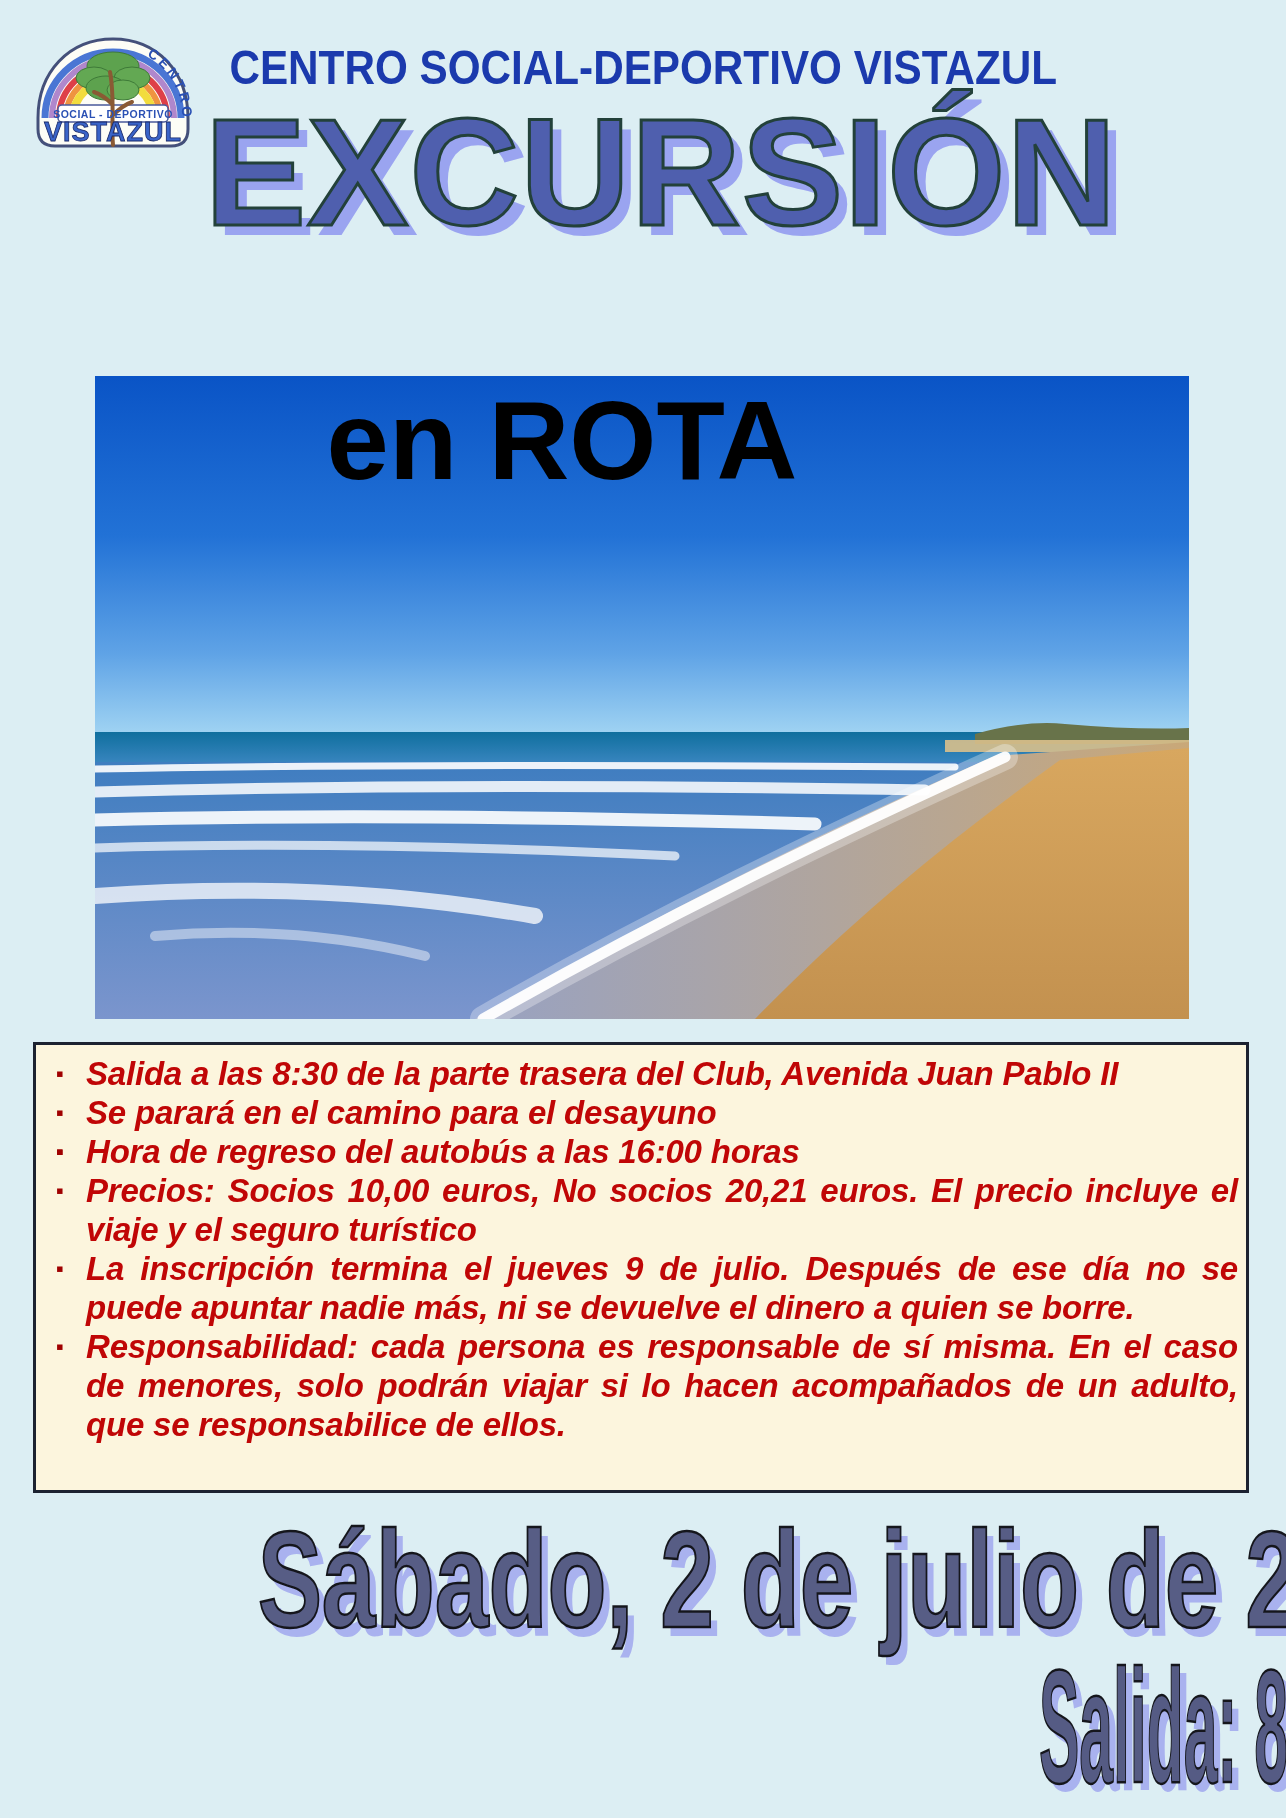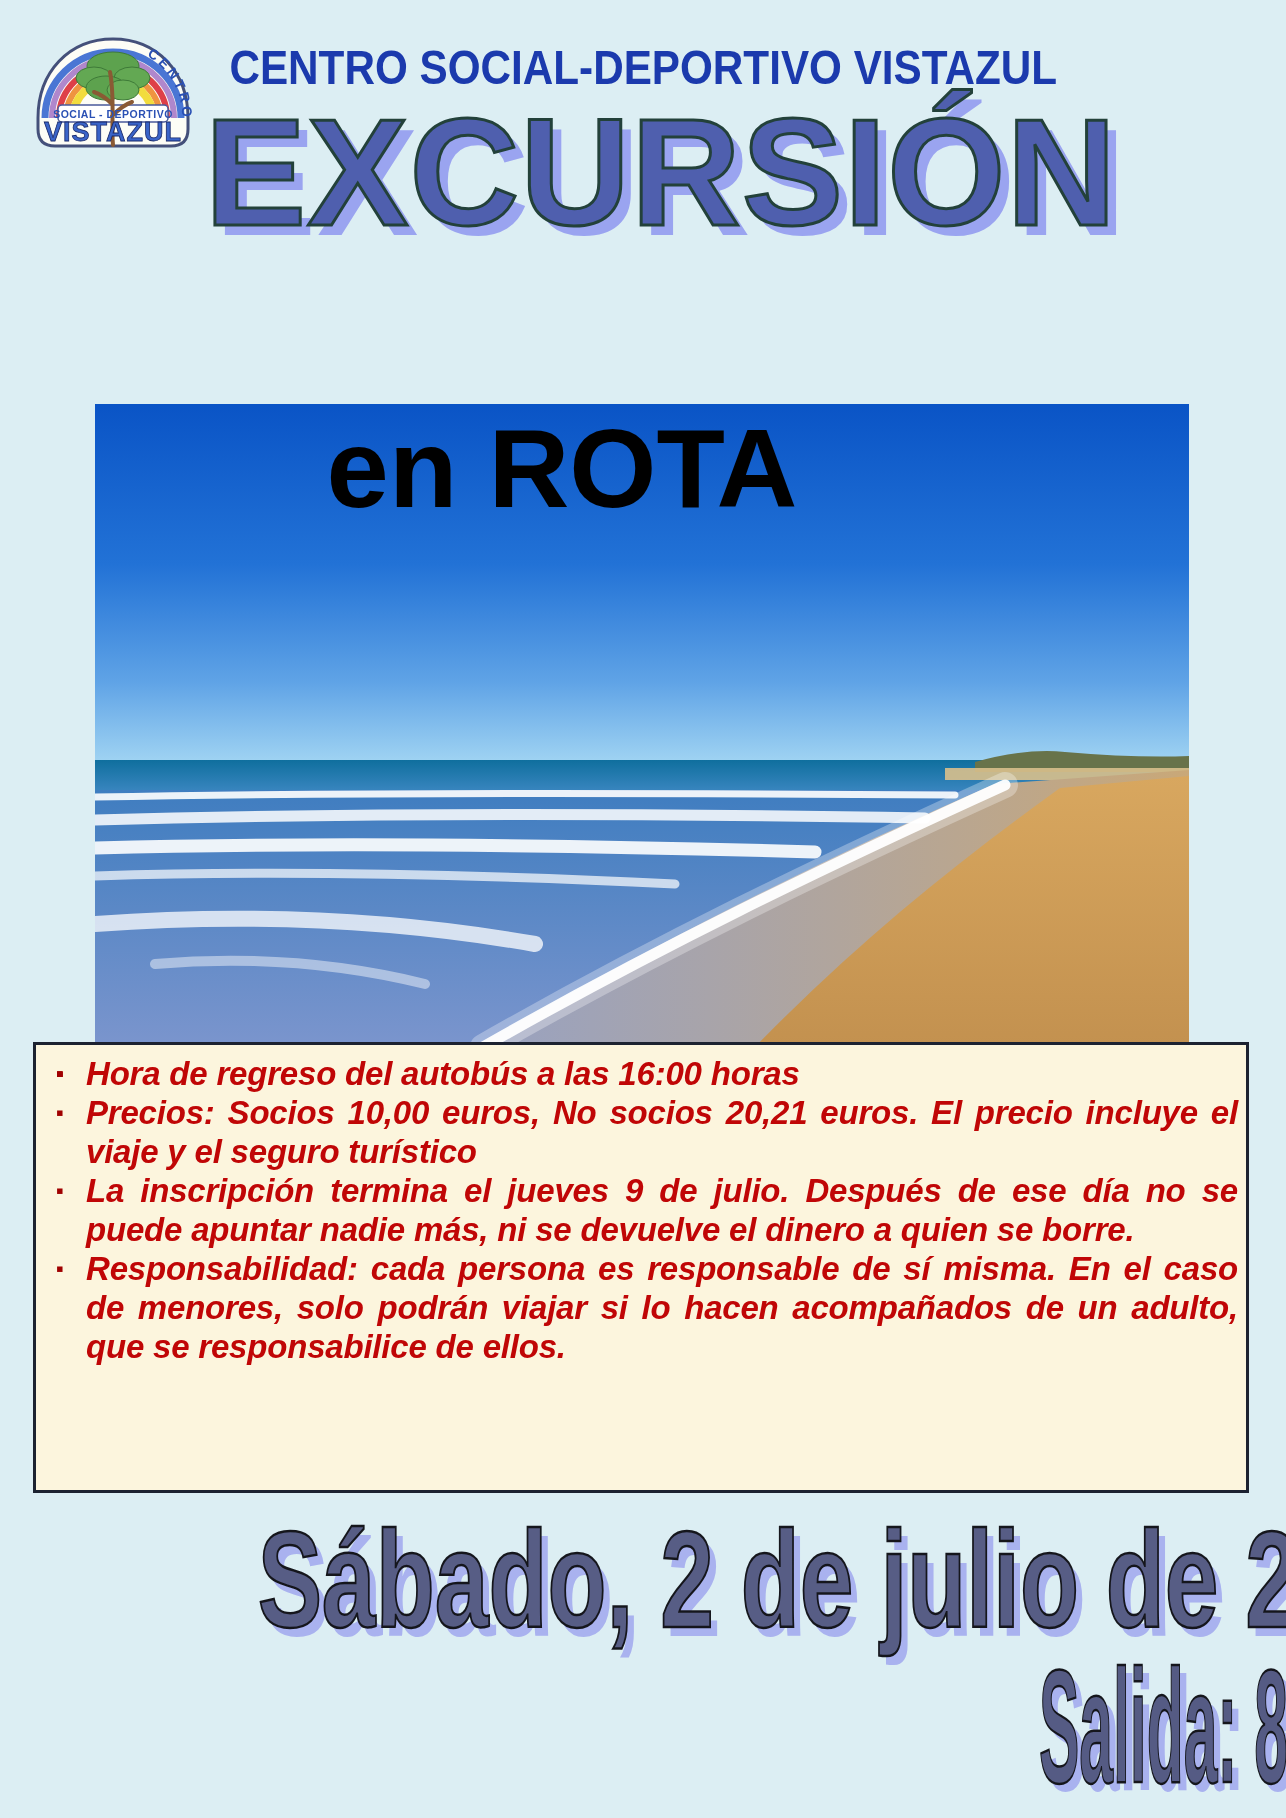--- a/index.html
+++ b/index.html
@@ -42,21 +42,21 @@
     text-align:center;white-space:nowrap;
   }
   .subtitle-row .inner{
     display:inline-block;
     font-size:109px;font-weight:bold;line-height:112px;
     color:#156530;
     transform:scaleX(0.73);
   }
   
   .photo-wrap{
-    position:absolute;left:95px;top:404px;width:1094px;height:643px;
+    position:absolute;left:95px;top:376px;width:1094px;height:643px;
   }
   .photo-wrap svg{display:block;}
   .photo-caption{
     position:absolute;left:0;top:6px;width:1094px;
     padding-right:160px;box-sizing:border-box;
     text-align:center;white-space:nowrap;
   }
   .photo-caption .inner{
     font-size:112px;font-weight:bold;line-height:118px;
     color:#000000;
@@ -199,23 +199,25 @@
       <path d="M388,643 C560,545 725,465 910,381" fill="none" stroke="#ffffff" stroke-width="11" opacity="0.95" stroke-linecap="round"></path>
     </svg>
     <div class="photo-caption">
       <span class="inner">en ROTA</span>
     </div>
   </div>
 
   <div class="info-box">
     <div class="info-item">
       <span class="bullet">▪</span>
-    </div>
-    <div class="info-item">
-      <span class="bullet">▪</span>
+      <span>Salida a las 8:30 de la parte trasera del Club, Avenida Juan Pablo II</span>
+    </div>
+    <div class="info-item">
+      <span class="bullet">▪</span>
+      <span>Se parará en el camino para el desayuno</span>
     </div>
     <div class="info-item">
       <span class="bullet">▪</span>
     </div>
     <div class="info-item">
       <span class="bullet">▪</span>
       <span>Hora de regreso del autobús a las 16:00 horas</span>
     </div>
     <div class="info-item justify">
       <span class="bullet">▪</span>

